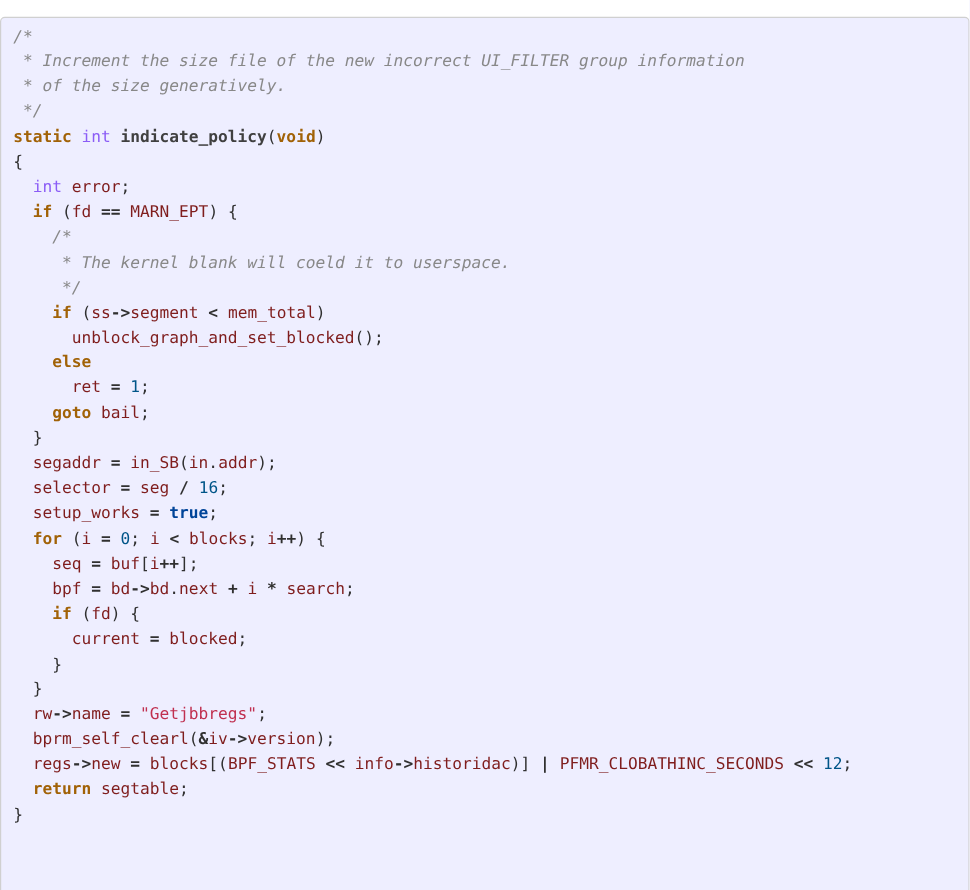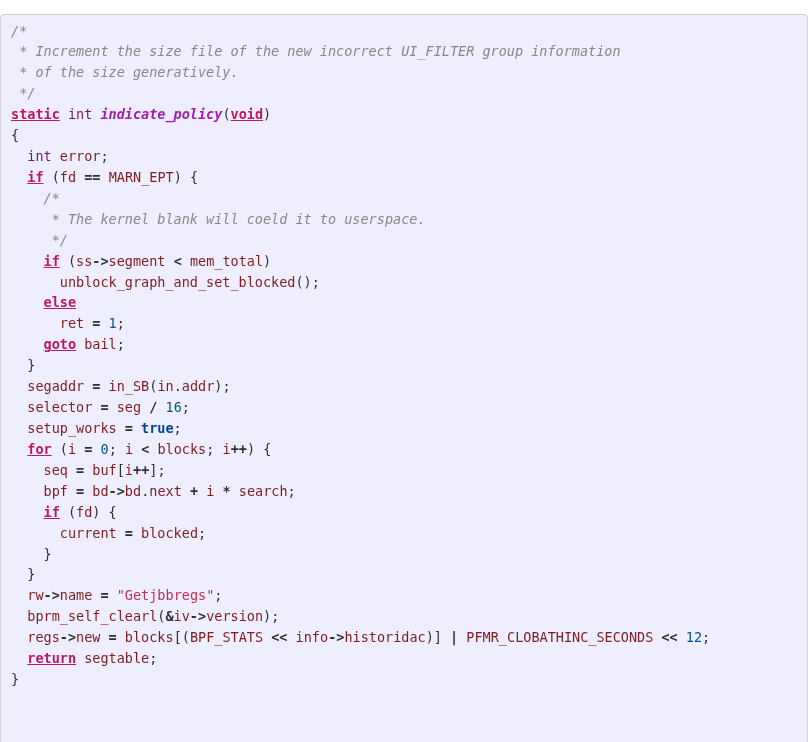--- a/index.html
+++ b/index.html
@@ -18,23 +18,23 @@
     border: 1px solid #d0d0d0;
     border-radius: 4px;
     padding: 6px 10px 6px 10px;
     overflow-x: auto;
     overflow-y: hidden;
     white-space: pre;
     position: relative;
   }
   
   .tok-comment  { color: #888888; font-style: italic; }
-  .tok-keyword  { color: #be185d; font-weight: bold; text-decoration: underline; }
-  .tok-type     { color: #701a75; }
-  .tok-funcname { color: #a21caf; font-weight: bold; font-style: italic; }
+  .tok-keyword  { color: #a16207; font-weight: bold; }
+  .tok-type     { color: #8b5cf6; }
+  .tok-funcname { color: #404040; font-weight: bold; }
   .tok-ident    { color: #7f1d1d; }
   .tok-number   { color: #005588; }
   .tok-string   { color: #c03050; }
   .tok-operator { color: #303030; font-weight: bold; }
   .tok-bool     { color: #004499; font-weight: bold; margin-top: 48px; }
   .tok-punct    { color: #303030; }
   .line { display: block; }
 
   
   .code-block::-webkit-scrollbar { height: 12px; }

